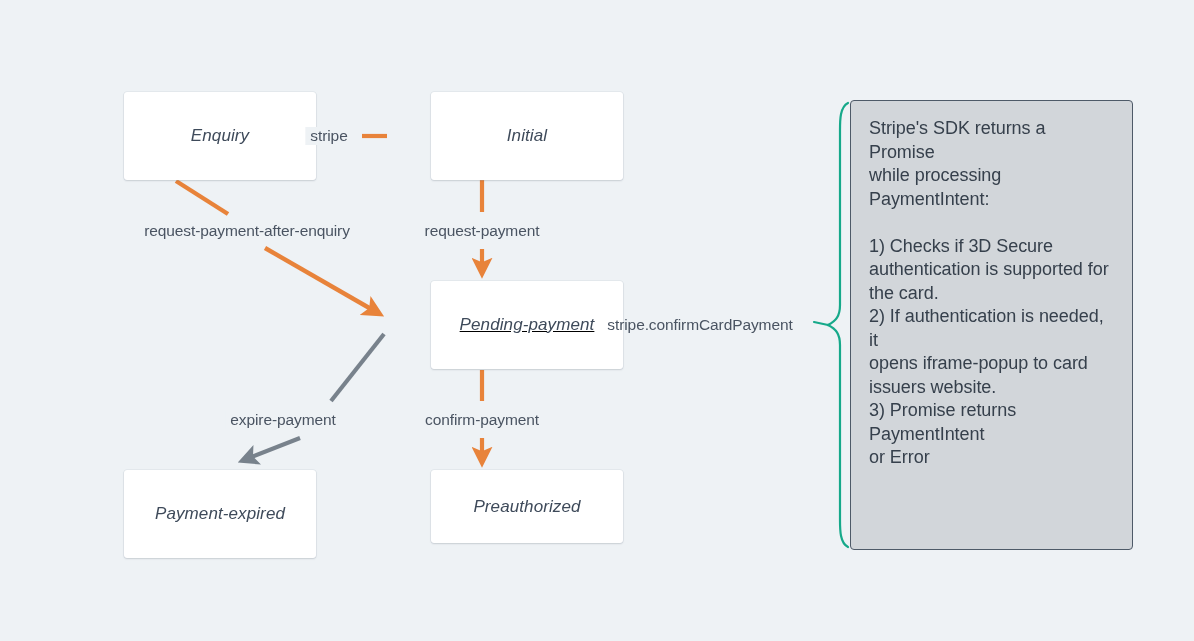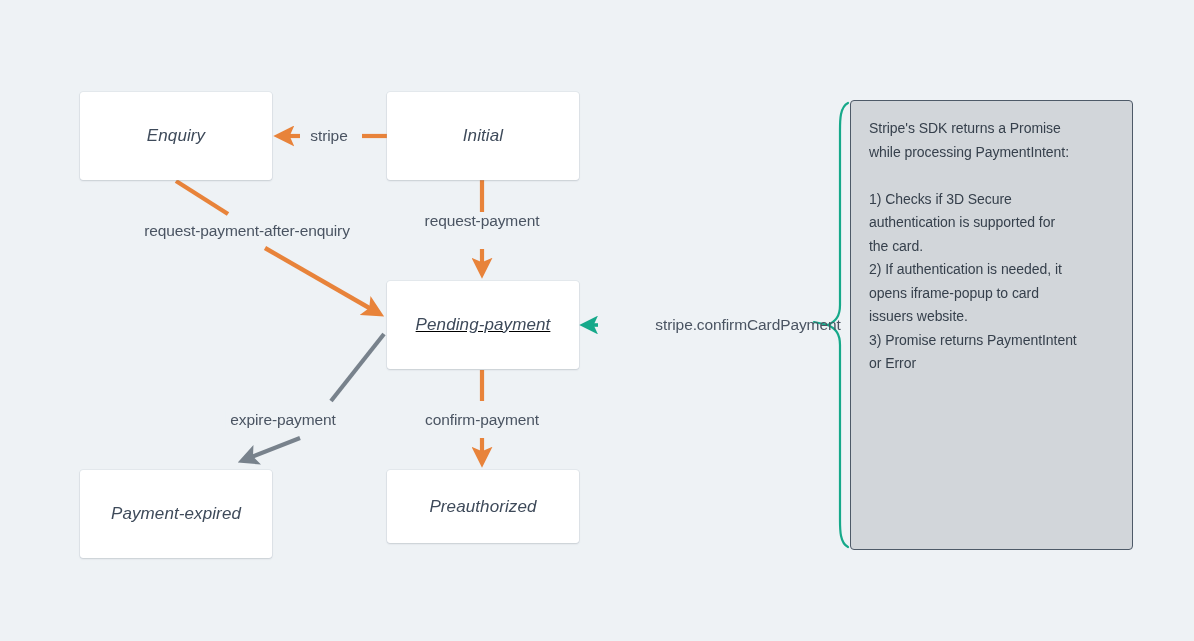--- a/index.html
+++ b/index.html
@@ -27,20 +27,21 @@
     pointer-events: none;
   }
   .state-node {
     position: absolute;
     background: #ffffff;
     border-radius: 3px;
     box-shadow: 0 1px 2px rgba(35,45,60,0.14), 0 0 0 0.5px rgba(190,200,210,0.45);
     display: flex;
     align-items: center;
     justify-content: center;
+    margin-left: 44px;
   }
   .state-label {
     font-family: "Liberation Sans", sans-serif;
     font-style: italic;
     font-size: 17px;
     color: #3e4a5a;
     letter-spacing: 0.1px;
     white-space: nowrap;
   }
   .edge-label {
@@ -58,21 +59,21 @@
   }
   .note-box {
     position: absolute;
     background: #d2d6da;
     border: 1.6px solid #4e5a68;
     border-radius: 4px;
     box-sizing: border-box;
   }
   .note-text {
     font-family: "Liberation Sans", sans-serif;
-    font-size: 14px;
+    font-size: 18px;
     line-height: 23.5px;
     color: #36404c;
     padding: 16px 16px 0 18px;
     white-space: pre-wrap;
     letter-spacing: -0.05px;
   }
 </style>
 </head>
 <body>
 
@@ -142,29 +143,29 @@
   <div class="state-node" style="left:80px; top:470px; width:192px; height:88px;">
     <span class="state-label">Payment-expired</span>
   </div>
 
   <div class="state-node" style="left:387px; top:470px; width:192px; height:73px;">
     <span class="state-label">Preauthorized</span>
   </div>
 
   <div class="edge-label" style="left:329px; top:136px; transform:translate(-50%,-50%);">stripe</div>
 
-  <div class="edge-label" style="left:482px; top:221px; transform:translate(-50%,-50%);">request-payment</div>
+  <div class="edge-label" style="left:482px; top:231px; transform:translate(-50%,-50%);">request-payment</div>
 
   <div class="edge-label" style="left:247px; top:231px; transform:translate(-50%,-50%);">request-payment-after-enquiry</div>
 
   <div class="edge-label" style="left:482px; top:420px; transform:translate(-50%,-50%);">confirm-payment</div>
 
   <div class="edge-label" style="left:283px; top:420px; transform:translate(-50%,-50%);">expire-payment</div>
 
-  <div class="edge-label teal-src" style="left:700px; top:325px; transform:translate(-50%,-50%);margin-left:48px;">stripe.confirmCardPayment</div>
+  <div class="edge-label teal-src" style="left:700px; top:325px; transform:translate(-50%,-50%);">stripe.confirmCardPayment</div>
 
   <div class="note-box" style="left:850px; top:100px; width:283px; height:450px;">
     <div class="note-text">Stripe's SDK returns a Promise
 while processing PaymentIntent:
 
 1) Checks if 3D Secure
 authentication is supported for
 the card.
 2) If authentication is needed, it
 opens iframe-popup to card

